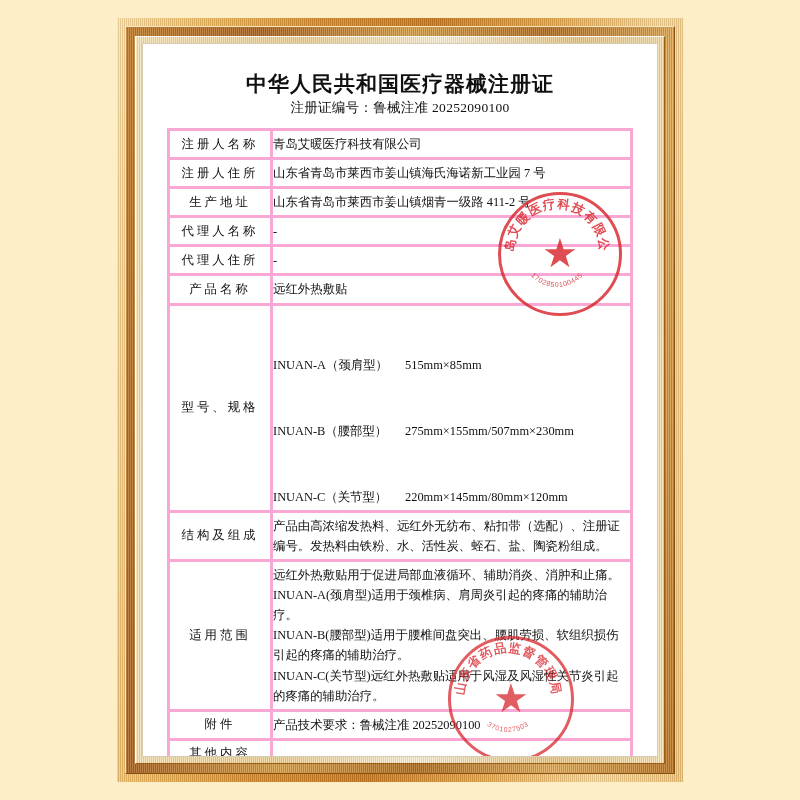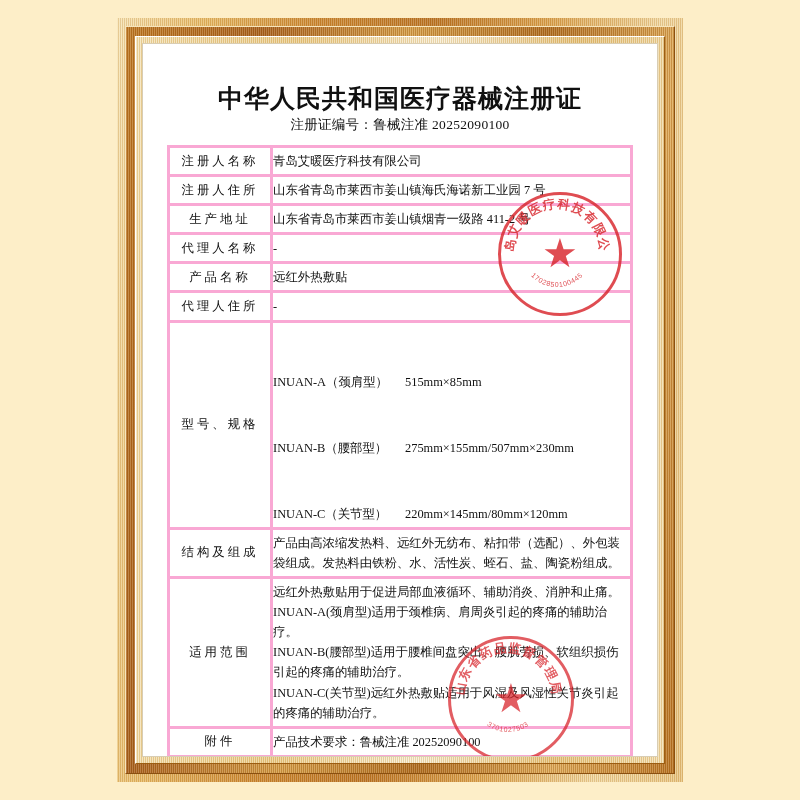--- a/index.html
+++ b/index.html
@@ -75,25 +75,25 @@
     height: 100%;
     box-sizing: border-box;
     background: #ffffff;
     border: 1px solid #d8cdb4;
     overflow: hidden;
   }
 
   
   #cert-title {
     text-align: center;
-    font-size: 25px;
+    font-size: 21px;
     font-weight: bold;
     letter-spacing: 1px;
     color: #101010;
-    margin-top: 38px;
+    margin-top: 26px;
   }
   #cert-number {
     text-align: center;
     font-size: 13.5px;
     color: #111;
     margin-top: 1px;
     letter-spacing: 0.3px;
   }
 
   table#cert-table {
@@ -229,46 +229,46 @@
          </tr>
          <tr>
            <td class="lbl">生产地址</td>
            <td class="val single">山东省青岛市莱西市姜山镇烟青一级路 411-2 号</td>
          </tr>
          <tr>
            <td class="lbl">代理人名称</td>
            <td class="val single">-</td>
          </tr>
          <tr>
+           <td class="lbl">代理人住所</td>
+           <td class="val single">-</td>
+         </tr>
+         <tr>
            <td class="lbl">产品名称</td>
            <td class="val single">远红外热敷贴</td>
-         </tr>
-         <tr>
-           <td class="lbl">代理人住所</td>
-           <td class="val single">-</td>
          </tr>
 
          <tr>
            <td class="lbl">型号、规格</td>
            <td class="val">
              <div class="spec-line">
                <span class="spec-model">INUAN-A（颈肩型）</span><span>515mm×85mm</span>
              </div>
              <div class="spec-line">
                <span class="spec-model">INUAN-B（腰部型）</span><span>275mm×155mm/507mm×230mm</span>
              </div>
              <div class="spec-line">
                <span class="spec-model">INUAN-C（关节型）</span><span>220mm×145mm/80mm×120mm</span>
              </div>
            </td>
          </tr>
 
          <tr>
            <td class="lbl">结构及组成</td>
-           <td class="val">产品由高浓缩发热料、远红外无纺布、粘扣带（选配）、外包装袋组成。发热料由铁粉、水、活性炭、蛭石、盐、陶瓷粉组成。</td>
+           <td class="val">产品由高浓缩发热料、远红外无纺布、粘扣带（选配）、注册证编号。发热料由铁粉、水、活性炭、蛭石、盐、陶瓷粉组成。</td>
          </tr>
 
          <tr>
            <td class="lbl">适用范围</td>
            <td class="val">
              <p class="scope-p">远红外热敷贴用于促进局部血液循环、辅助消炎、消肿和止痛。</p>
              <p class="scope-p">INUAN-A(颈肩型)适用于颈椎病、肩周炎引起的疼痛的辅助治疗。</p>
              <p class="scope-p">INUAN-B(腰部型)适用于腰椎间盘突出、腰肌劳损、软组织损伤引起的疼痛的辅助治疗。</p>
              <p class="scope-p">INUAN-C(关节型)远红外热敷贴适用于风湿及风湿性关节炎引起的疼痛的辅助治疗。</p>
            </td>

